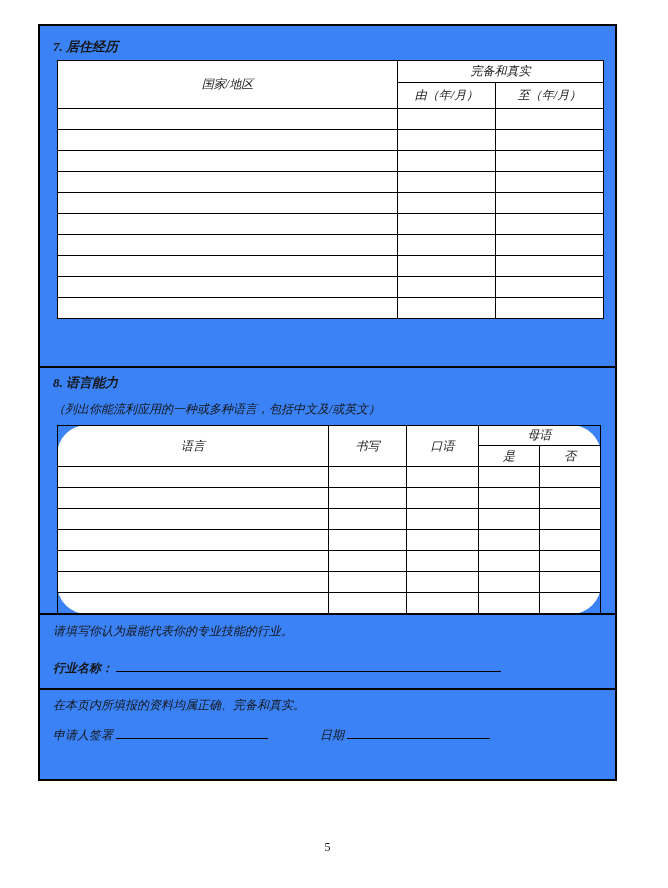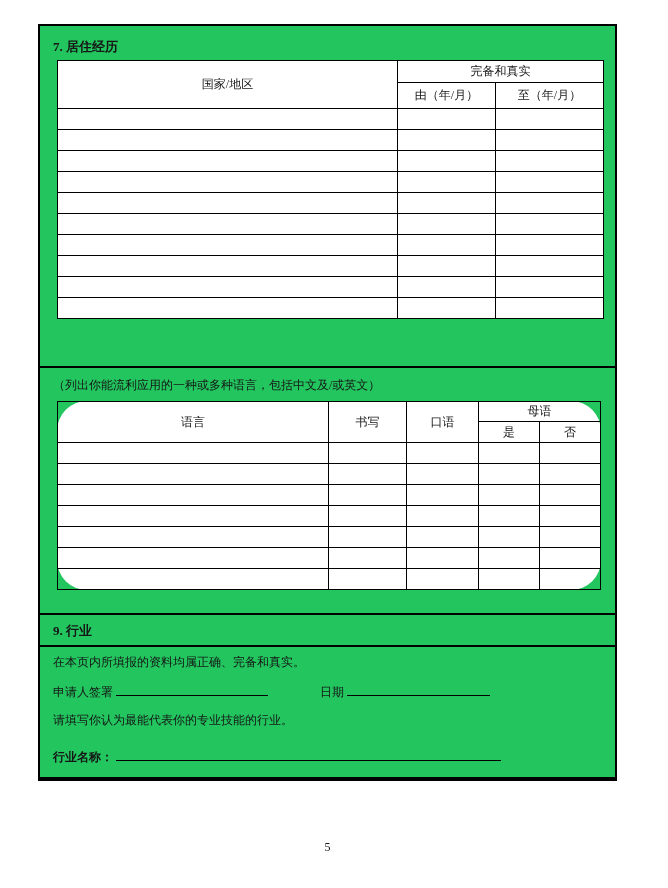--- a/index.html
+++ b/index.html
@@ -3,21 +3,21 @@
 <meta charset="utf-8">
 <style>
   html,body{margin:0;padding:0;}
   body{
     width:668px;height:888px;background:#ffffff;position:relative;
     font-family:"Liberation Serif","DejaVu Serif",serif;
     color:#161616;
   }
   .form-box{
     position:absolute;left:38px;top:24px;width:579px;height:757px;
-    border:2px solid #000;box-sizing:border-box;background:#22c55e;
+    border:2px solid #000;box-sizing:border-box;background:#3b82f6;font-style:italic;
   }
   .section{box-sizing:border-box;overflow:hidden;}
   .sec7{height:342px;border-bottom:2px solid #000;}
   .sec8{height:247px;border-bottom:2px solid #000;}
   .sec9h{height:32px;border-bottom:2px solid #000;}
   .sec9b{height:75px;border-bottom:2px solid #000;}
   .decl{height:57px;}
   .sec-heading{margin:12px 0 0 13px;font-size:13px;font-weight:bold;}
   .sec8 .sec-heading{margin-top:6px;}
   .sec9h .sec-heading{margin-top:7px;}
@@ -125,20 +125,21 @@
           <tr>
             <td></td>
             <td></td>
             <td></td>
           </tr>
         </tbody>
     </table>
   </div>
 
   <div class="section sec8">
+    <div class="sec-heading">8. 语言能力</div>
     <div class="sec-note">（列出你能流利应用的一种或多种语言，包括中文及/或英文）</div>
     <table class="lang-table">
       <colgroup>
           <col style="width:271px">
           <col style="width:78px">
           <col style="width:72px">
           <col style="width:61px">
           <col style="width:61px">
         </colgroup>
       <thead>
@@ -200,33 +201,30 @@
             <td></td>
             <td></td>
             <td></td>
             <td></td>
             <td></td>
           </tr>
         </tbody>
     </table>
   </div>
 
-  <div class="section sec9h">
-    <div class="sec-heading">9. 行业</div>
+
+  <div class="section sec9b">
+    <div class="instruction">请填写你认为最能代表你的专业技能的行业。</div>
+    <div class="industry-row">
+      <span>行业名称：</span><span class="fill-line line-industry"></span>
+    </div>
   </div>
 
   <div class="section decl">
     <div class="statement">在本页内所填报的资料均属正确、完备和真实。</div>
     <div class="sign-row">
       <span>申请人签署</span><span class="fill-line line-sign"></span><span class="sign-gap"></span><span>日期</span><span class="fill-line line-date"></span>
     </div>
   </div>
 
-  <div class="section sec9b">
-    <div class="instruction">请填写你认为最能代表你的专业技能的行业。</div>
-    <div class="industry-row">
-      <span>行业名称：</span><span class="fill-line line-industry"></span>
-    </div>
-  </div>
-
 </div>
 
 <div class="page-num">5</div>
 
 </body></html>

